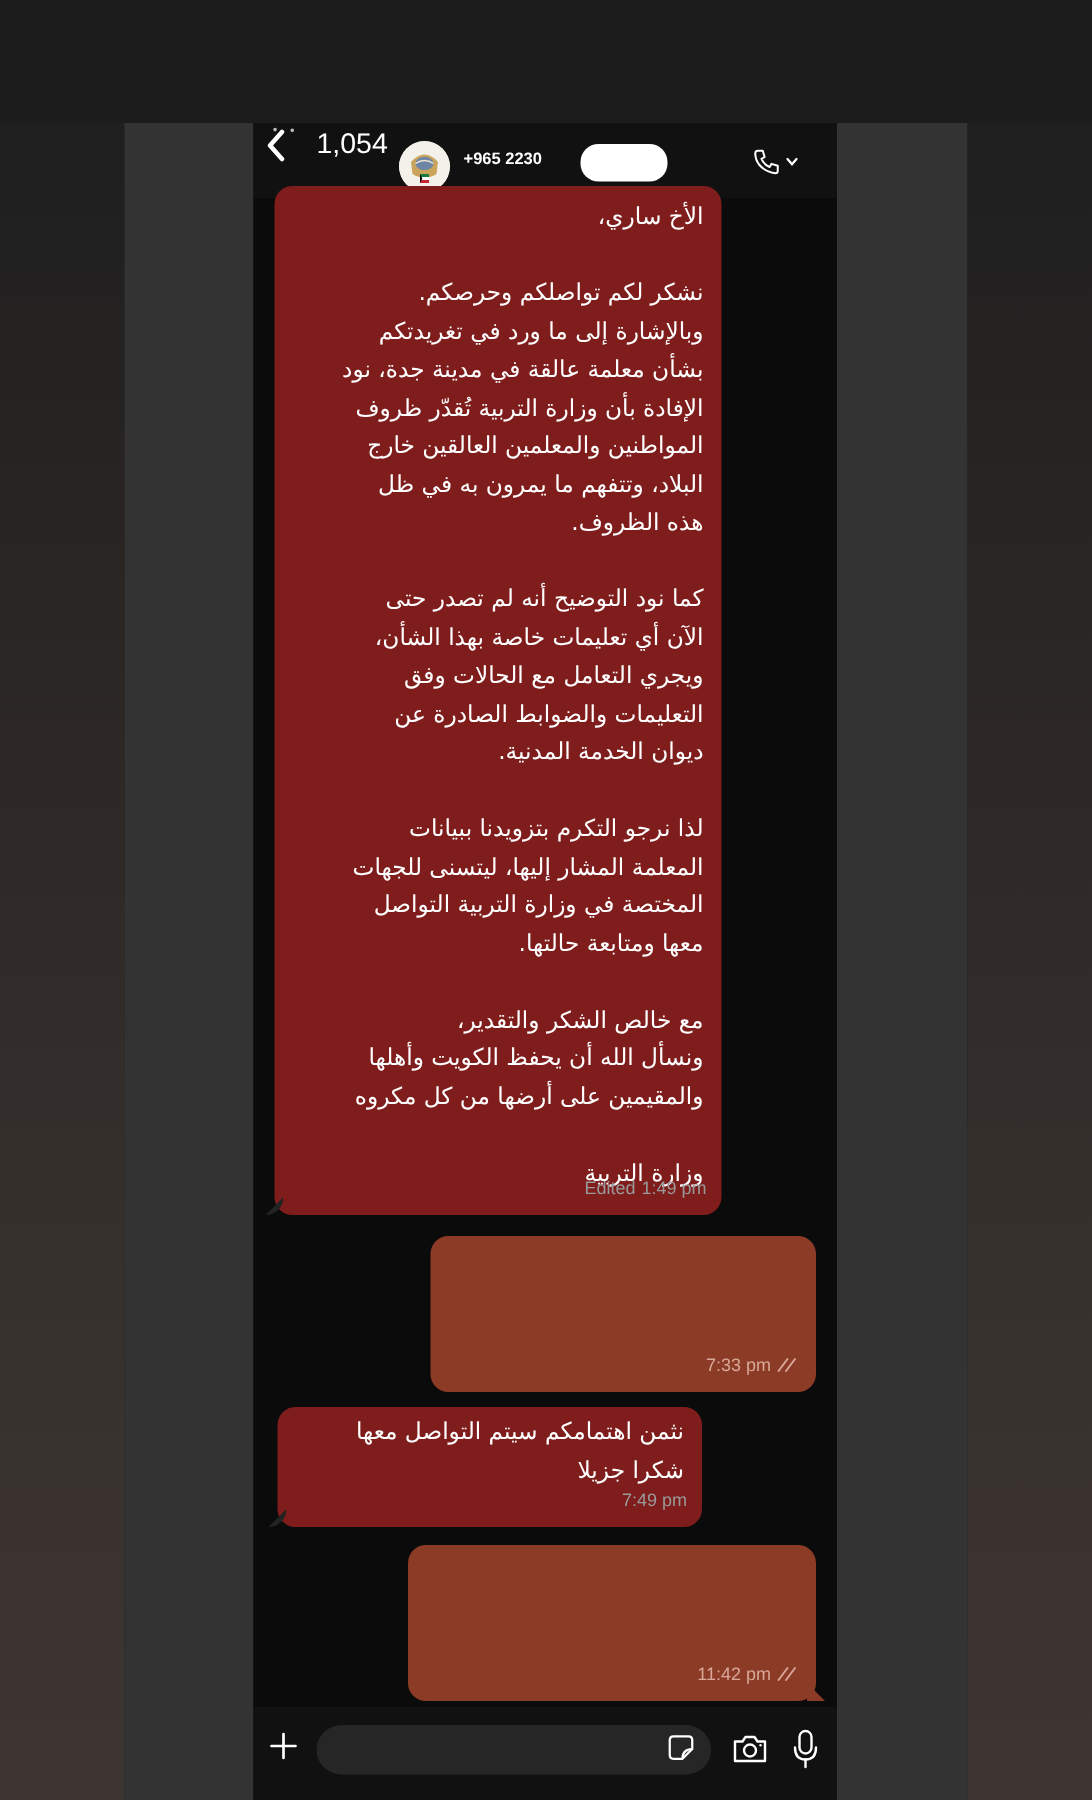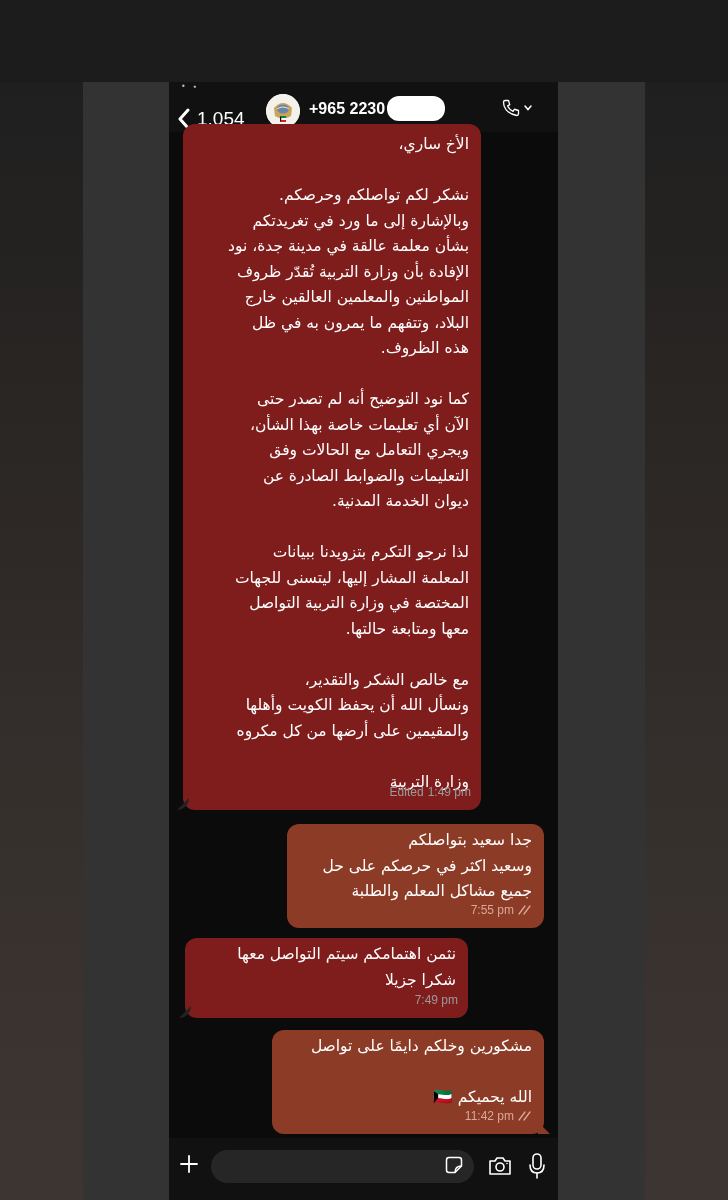--- a/index.html
+++ b/index.html
@@ -26,31 +26,31 @@
       background: #0b0b0b; overflow: hidden;
     }
     .header {
       position: absolute; left: 0; top: 0; width: 389px; height: 50px;
       background: #111111;
     }
     .status-remnant {
       position: absolute; left: 12px; top: 0px; color: #bbb; font-size: 8px; letter-spacing: 2px;
     }
     .back-btn {
-      position: absolute; left: 8px; top: 24px; height: 26px;
-      display: flex; align-items: center; gap: 6px; color: #fff; cursor: pointer;
+      position: absolute; left: 8px; top: 2px; height: 26px;
+      display: flex; align-items: center; gap: 20px; color: #fff; cursor: pointer;
     }
     .back-btn svg { width: 14px; height: 22px; }
     .back-count { font-size: 19px; font-family: "Liberation Sans", sans-serif; color: #fff; }
     .avatar {
       position: absolute; left: 97px; top: 12px; width: 34px; height: 34px;
       border-radius: 50%; background: #f4f1ea; overflow: hidden;
     }
     .contact-name {
-      position: absolute; left: 140px; top: 18px; color: #fff; font-size: 16px;
+      position: absolute; left: 140px; top: 18px; color: #fff; font-size: 11px;
       font-weight: bold; font-family: "Liberation Sans", sans-serif;
     }
     .redaction {
       position: absolute; left: 218px; top: 14px; width: 58px; height: 25px;
       background: #fff; border-radius: 12px;
     }
     .call-btn {
       position: absolute; left: 332px; top: 16px; display: flex; align-items: center; gap: 2px; cursor: pointer;
     }
 
@@ -173,44 +173,38 @@
 
 وزارة التربية</p>
         <div class="meta">
           <span>Edited</span>
           <span>1:49 pm</span>
         </div>
         <div class="tail-in"></div>
       </div>
 
       <div class="bubble out" style="left: 118px; top: 692px; width: 257px; height: 104px; padding-top: 4px;">
-        <p>جدا سعيد بتواصلكم
-وسعيد اكثر في حرصكم على حل
-جميع مشاكل المعلم والطلبة</p>
-        <div class="meta">
-          <span>7:55 pm</span>
+        <div class="meta">
+          <span>7:33 pm</span>
           <svg width="16" height="10" viewBox="0 0 16 10">
             <path d="M1 9 L7 1 M6 9 L12 1" stroke="#d9a898" stroke-width="1.3" fill="none" stroke-linecap="round"></path>
           </svg>
         </div>
       </div>
 
       <div class="bubble in" style="left: 16px; top: 806px; width: 283px; height: 80px; padding-top: 4px; padding-left: 32px;">
         <p>نثمن اهتمامكم سيتم التواصل معها
 شكرا جزيلا</p>
         <div class="meta">
           <span>7:49 pm</span>
         </div>
         <div class="tail-in"></div>
       </div>
 
       <div class="bubble out" style="left: 103px; top: 898px; width: 272px; height: 104px; padding-top: 4px;">
-        <p>مشكورين وخلكم دايمًا على تواصل
-
-الله يحميكم 🇰🇼</p>
         <div class="meta">
           <span>11:42 pm</span>
           <svg width="16" height="10" viewBox="0 0 16 10">
             <path d="M1 9 L7 1 M6 9 L12 1" stroke="#d9a898" stroke-width="1.3" fill="none" stroke-linecap="round"></path>
           </svg>
         </div>
         <div class="tail-out"></div>
       </div>
     </div>
 

